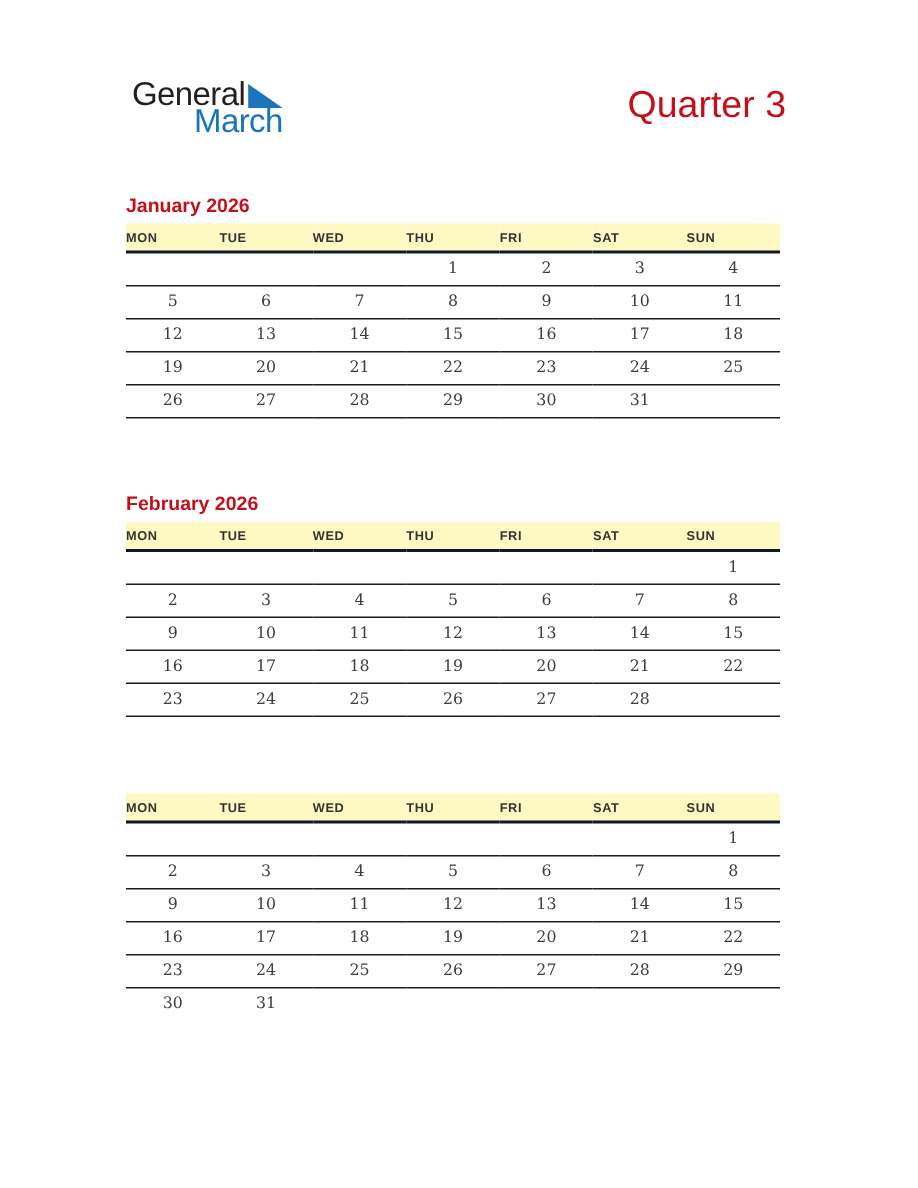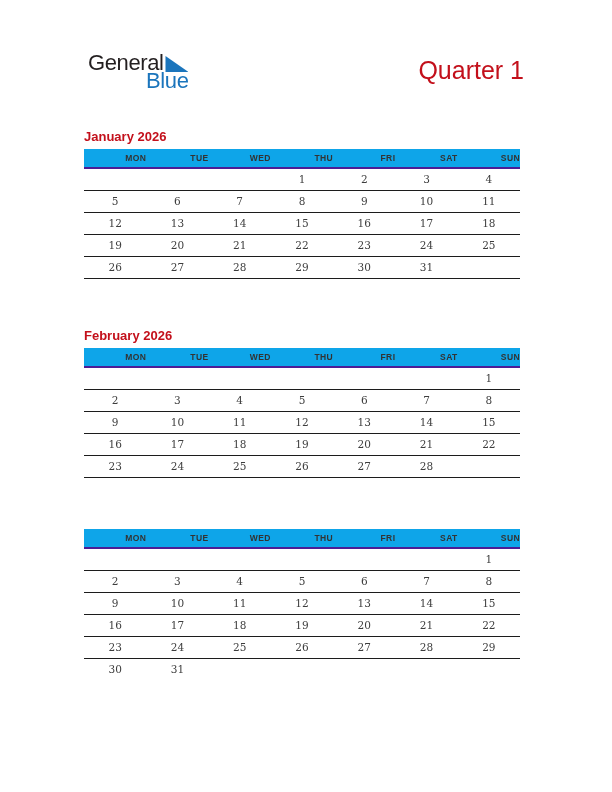--- a/index.html
+++ b/index.html
@@ -77,29 +77,29 @@
     color: #C3101B;
     margin-bottom: 5px;
   }
 
   table.calendar {
     width: 436px;
     border-collapse: collapse;
     table-layout: fixed;
   }
   table.calendar thead th {
-    background: #0ea5e9;
+    background: #fef9c3;
     height: 19px;
     font-size: 8.5px;
     font-weight: bold;
     letter-spacing: 0.4px;
     color: #333333;
-    text-align: right;
+    text-align: left;
     vertical-align: middle;
-    border-bottom: 2px solid #4c1d95;
+    border-bottom: 2px solid #0f172a;
   }
   table.calendar tbody td {
     height: 22px;
     font-family: "DejaVu Serif", serif;
     font-size: 10.5px;
     color: #3D3D3D;
     text-align: center;
     vertical-align: middle;
     border-bottom: 1px solid #1C1C1C;
   }
@@ -109,24 +109,24 @@
 </head>
 <body>
 
 <div class="page">
 
   <div class="logo">
     <div class="logo-row">
       <span class="logo-general">General</span>
       <span class="logo-triangle"></span>
     </div>
-    <div class="logo-blue">Blue</div>
+    <div class="logo-blue">March</div>
   </div>
 
-  <div class="quarter-title">Quarter 1</div>
+  <div class="quarter-title">Quarter 3</div>
 
   <section class="month month-jan">
     <h2 class="month-title">January 2026</h2>
     <table class="calendar">
       <thead>
           <tr>
             <th>MON</th>
             <th>TUE</th>
             <th>WED</th>
             <th>THU</th>

